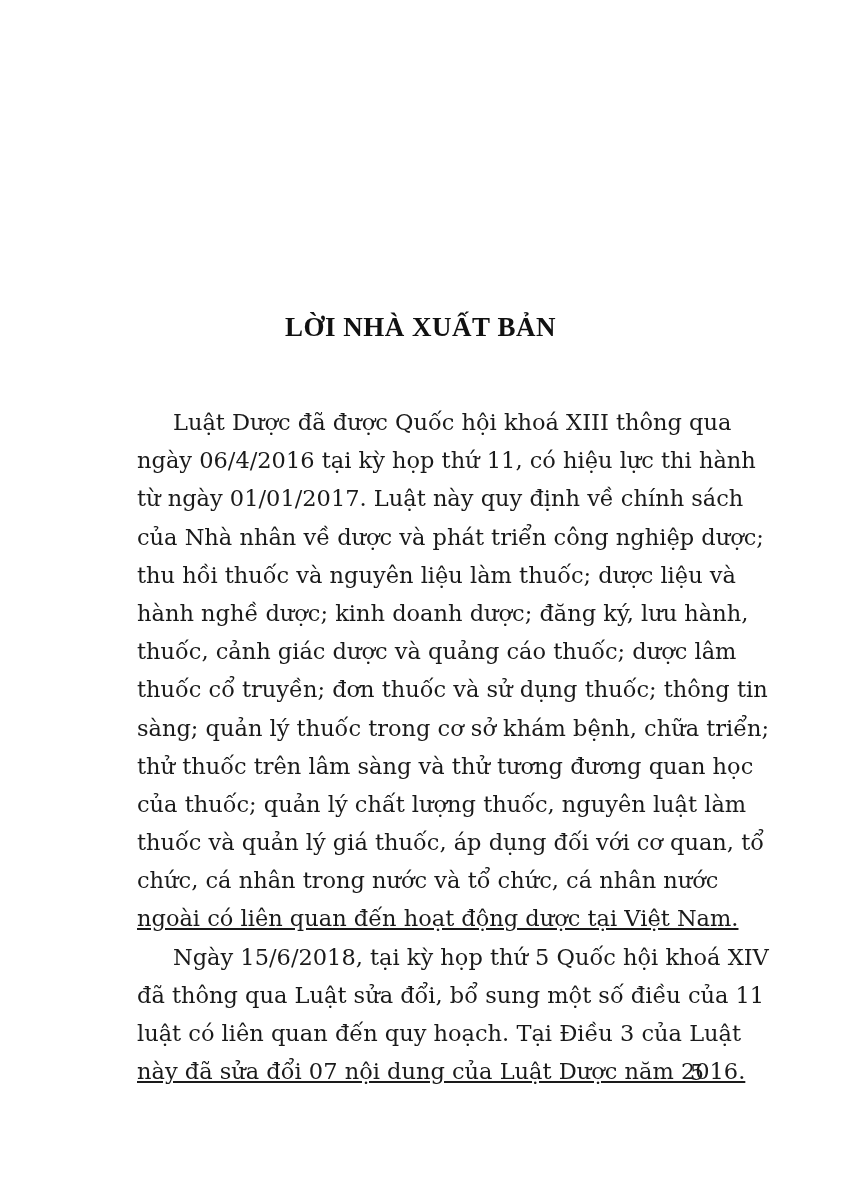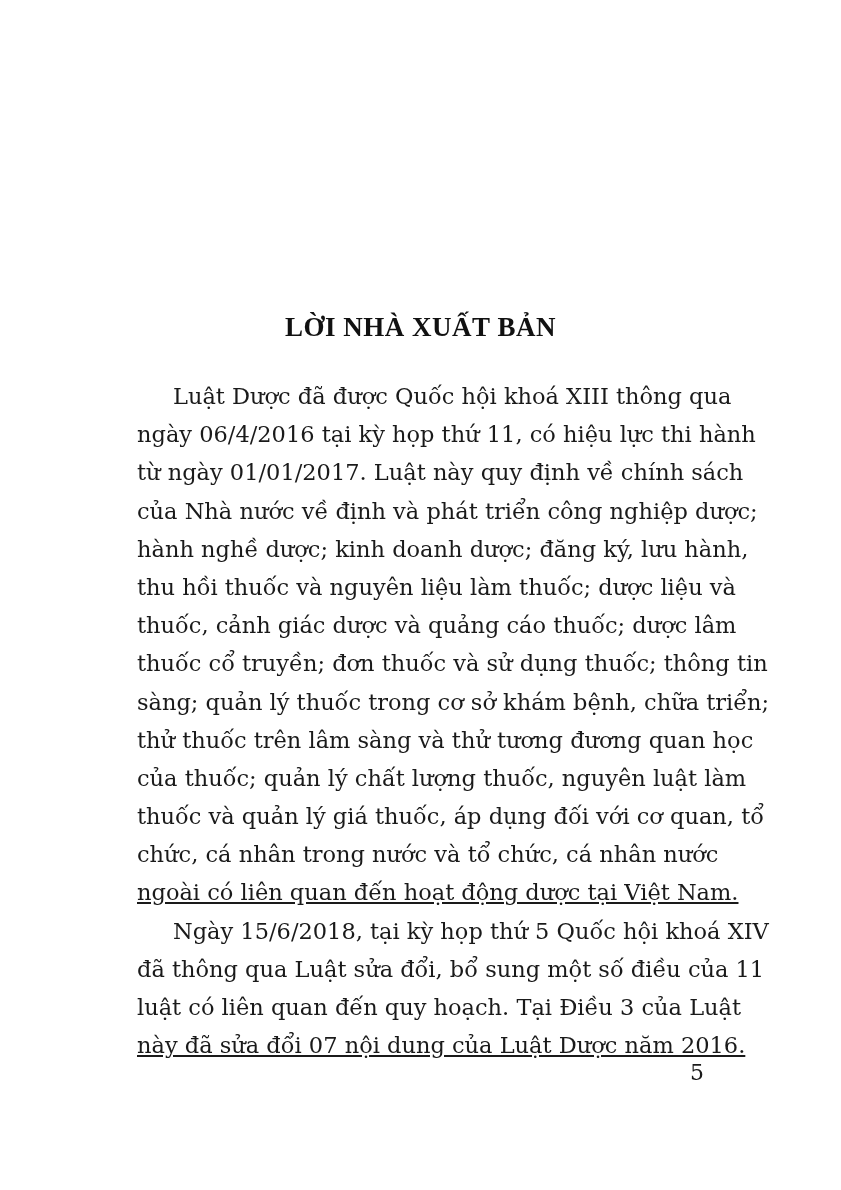--- a/index.html
+++ b/index.html
@@ -29,21 +29,21 @@
       width: 841px;
       text-align: center;
       font-family: "Liberation Serif", "DejaVu Serif", serif;
       font-weight: bold;
       font-size: 27px;
       letter-spacing: 0.5px;
       color: #111111;
     }
     .body-text {
       position: absolute;
-      top: 377px;
+      top: 403px;
       left: 137px;
       width: 570px;
       font-size: 22.5px;
     }
     .line {
       display: block;
       height: 38.2px;
       line-height: 38.2px;
       text-align: justify;
       text-align-last: justify;
@@ -69,23 +69,23 @@
 <body>
 
 <div class="page">
   <h1 class="title" style="margin:0;">LỜI NHÀ XUẤT BẢN</h1>
 
   <div class="body-text">
     <div>
       <span class="line indent">Luật Dược đã được Quốc hội khoá XIII thông qua</span>
       <span class="line">ngày 06/4/2016 tại kỳ họp thứ 11, có hiệu lực thi hành</span>
       <span class="line">từ ngày 01/01/2017. Luật này quy định về chính sách</span>
-      <span class="line">của Nhà nước về định và phát triển công nghiệp dược;</span>
+      <span class="line">của Nhà nhân về dược và phát triển công nghiệp dược;</span>
+      <span class="line">thu hồi thuốc và nguyên liệu làm thuốc; dược liệu và</span>
       <span class="line">hành nghề dược; kinh doanh dược; đăng ký, lưu hành,</span>
-      <span class="line">thu hồi thuốc và nguyên liệu làm thuốc; dược liệu và</span>
       <span class="line">thuốc, cảnh giác dược và quảng cáo thuốc; dược lâm</span>
       <span class="line">thuốc cổ truyền; đơn thuốc và sử dụng thuốc; thông tin</span>
       <span class="line">sàng; quản lý thuốc trong cơ sở khám bệnh, chữa triển;</span>
       <span class="line">thử thuốc trên lâm sàng và thử tương đương quan học</span>
       <span class="line">của thuốc; quản lý chất lượng thuốc, nguyên luật làm</span>
       <span class="line">thuốc và quản lý giá thuốc, áp dụng đối với cơ quan, tổ</span>
       <span class="line">chức, cá nhân trong nước và tổ chức, cá nhân nước</span>
       <span class="line last">ngoài có liên quan đến hoạt động dược tại Việt Nam.</span>
     </div>
     <div>

